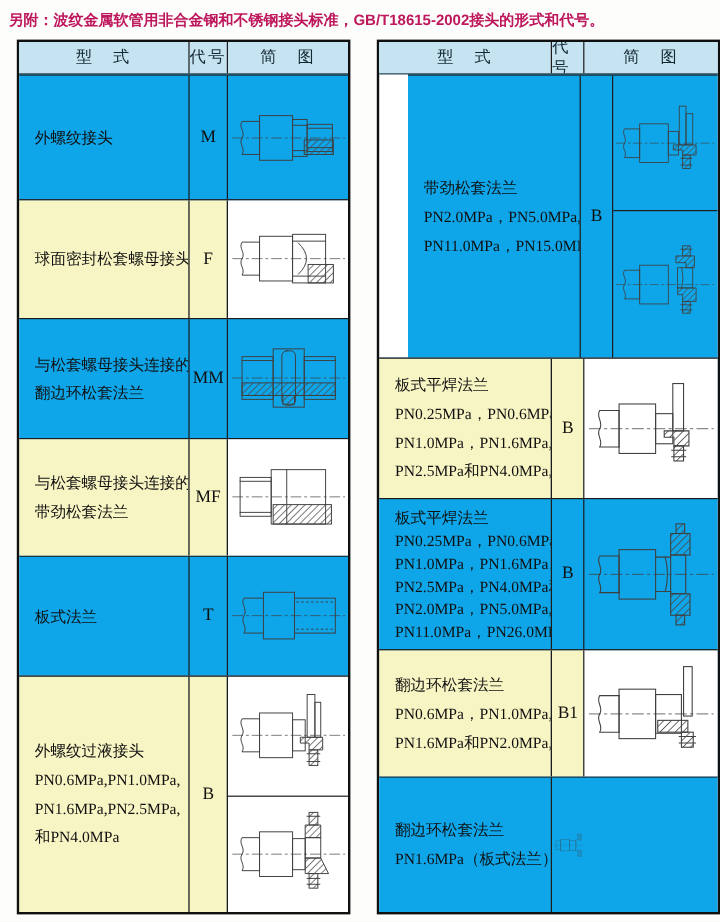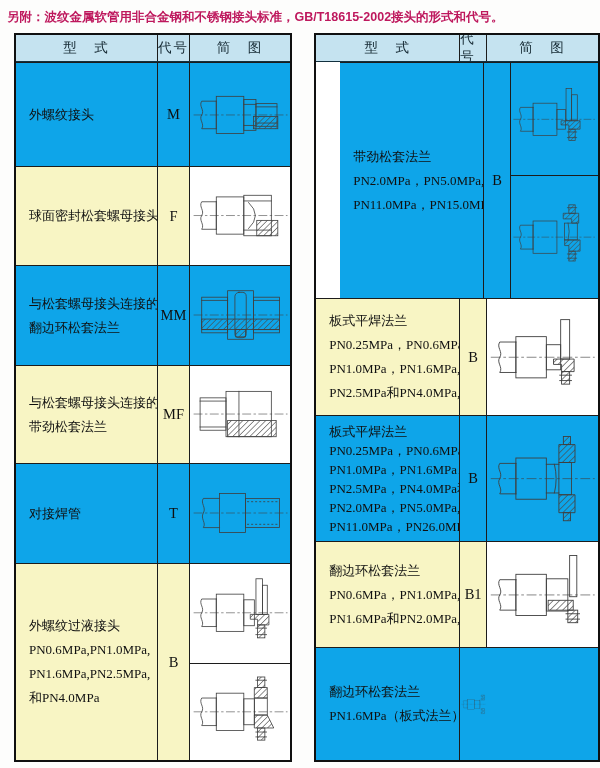--- a/index.html
+++ b/index.html
@@ -148,21 +148,21 @@
                 <path d="M10 34 H42 M10 66 H42" stroke="#3f3f3f" stroke-width="1" fill="none" stroke-linecap="square"></path>
                 <rect x="42" y="22" width="56" height="56" stroke="#3f3f3f" stroke-width="1" fill="none" stroke-linecap="square"></rect>
                 <line x1="58" y1="22" x2="58" y2="78" stroke="#3f3f3f" stroke-width="1" fill="none" stroke-linecap="square"></line>
                 <rect x="44" y="58" width="60" height="20" stroke="#3f3f3f" stroke-width="1" fill="url(#hleft30)"></rect>
               </svg>
             </div>
           </div>
         </div>
         <div class="row" style="height: 100px;">
           <div class="cell type-cell" style="line-height: 24px;">
-            <div class="type-line">对接焊管</div>
+            <div class="type-line">板式法兰</div>
           </div>
           <div class="cell code-cell">T</div>
           <div class="cell diagram-cell">
             <div class="diag">
               <svg viewBox="0 0 120 100" preserveAspectRatio="xMidYMid meet" xmlns="http://www.w3.org/2000/svg">
                 <defs>
                   <pattern id="hleft40" width="5" height="5" patternUnits="userSpaceOnUse" patternTransform="rotate(45)">
                     <line x1="0" y1="0" x2="0" y2="5" stroke="#4a4a4a" stroke-width="1.5"></line>
                   </pattern>
                 </defs>

